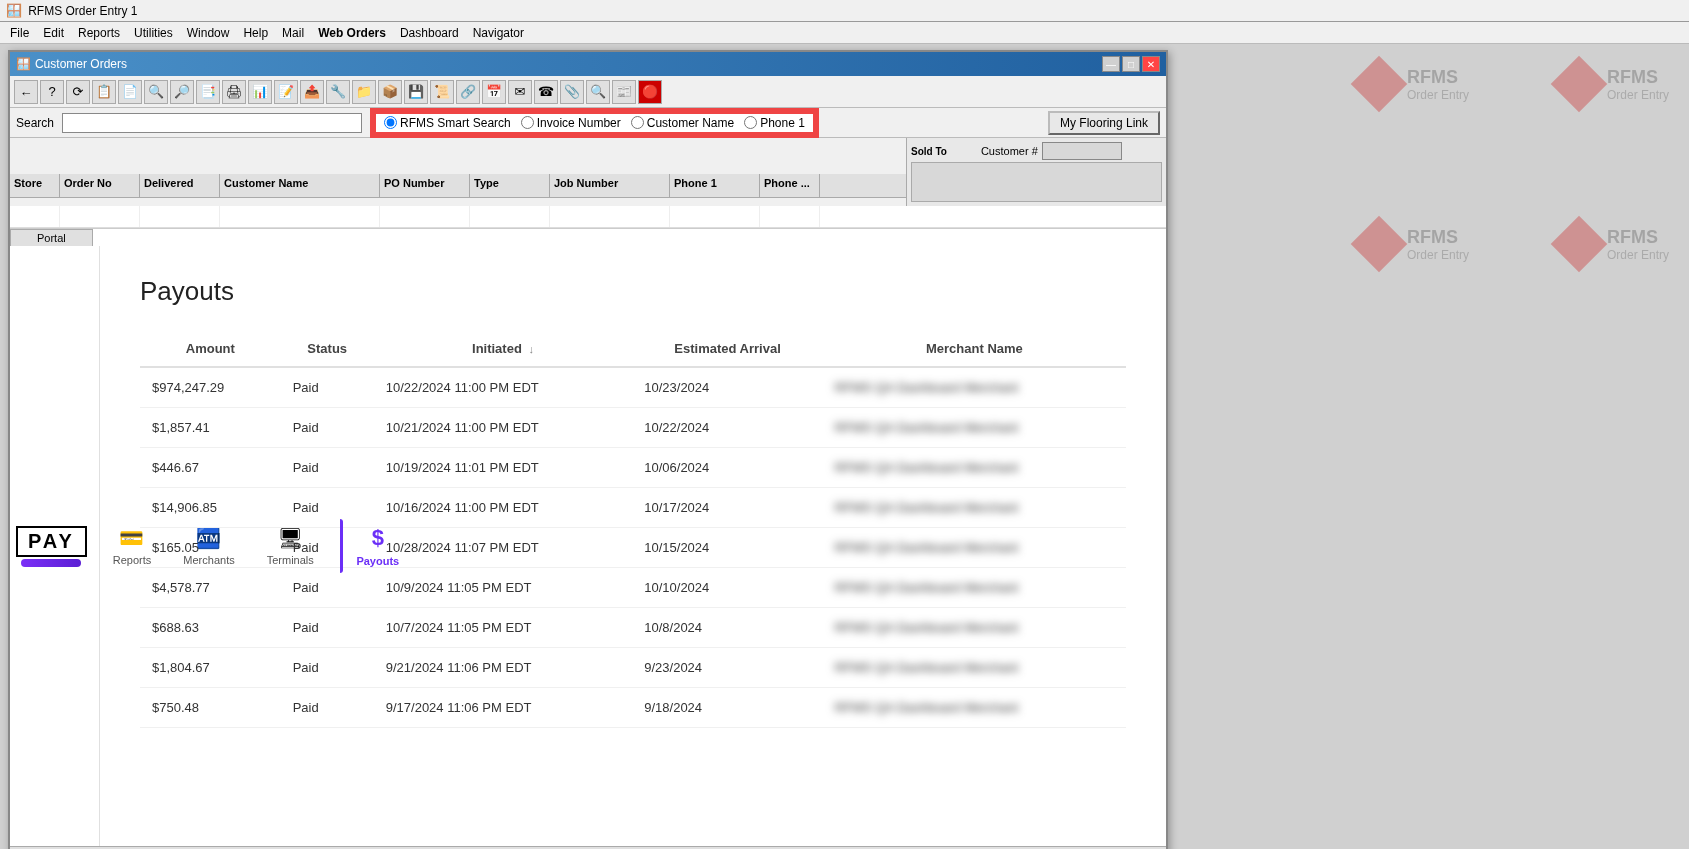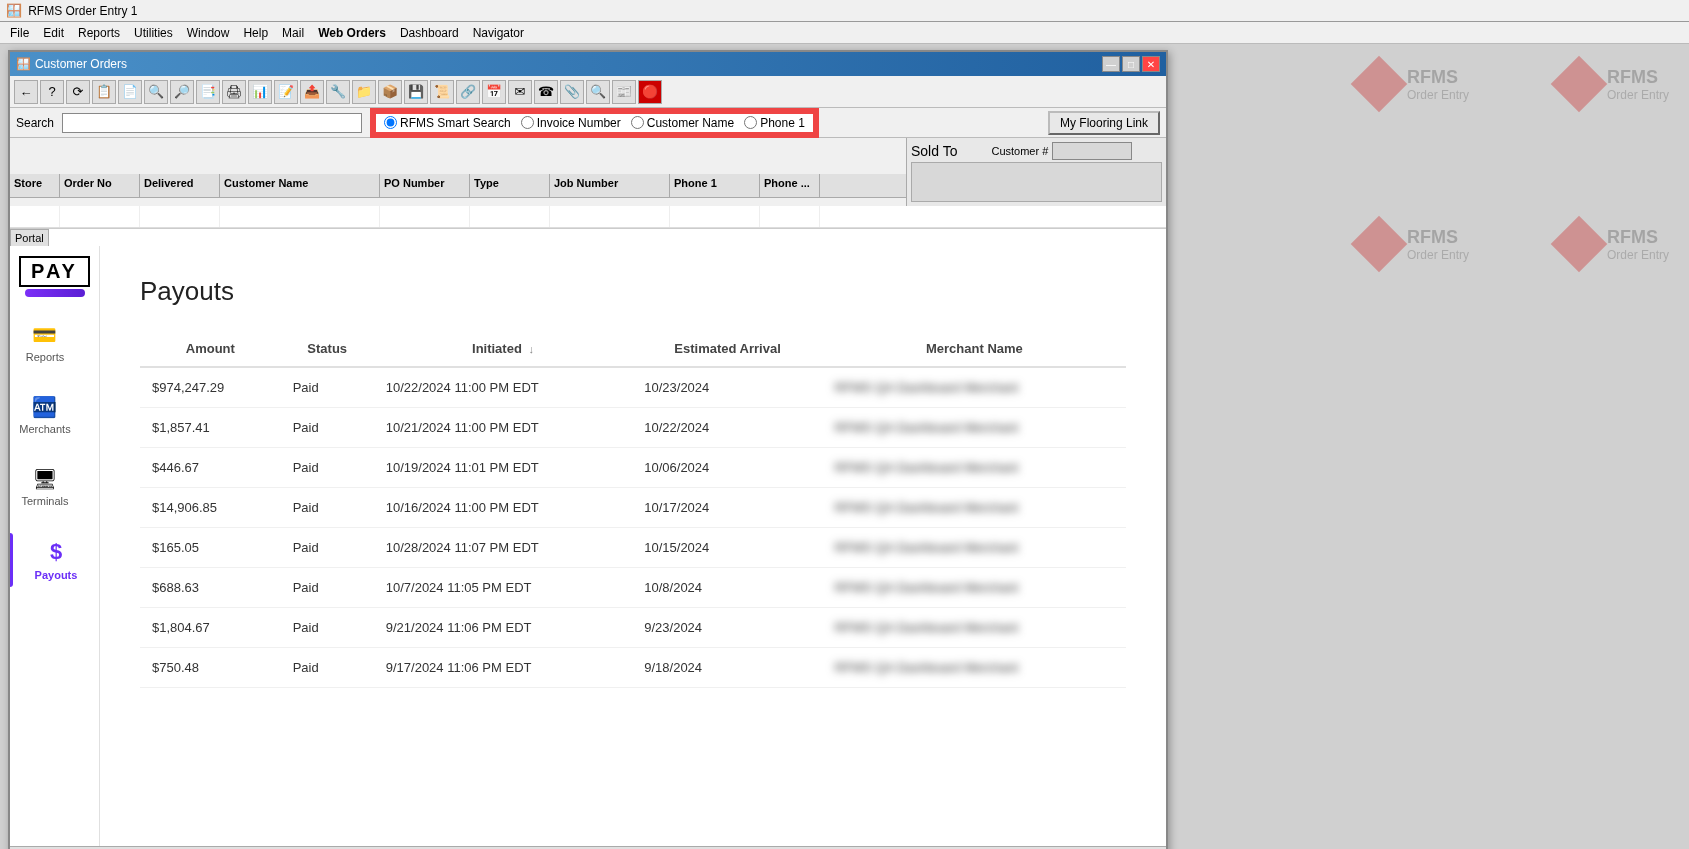--- a/index.html
+++ b/index.html
@@ -36,30 +36,30 @@
     .col-headers { background: #e0e0e0; border-bottom: 1px solid #aaa; display: flex; padding: 0; height: 24px; }
     .col-header { border-right: 1px solid #aaa; padding: 3px 4px; font-size: 11px; font-weight: bold; overflow: hidden; white-space: nowrap; }
 
     
     .order-row { display: flex; border-bottom: 1px solid #ddd; height: 22px; background: white; }
     .order-cell { border-right: 1px solid #eee; padding: 2px 4px; font-size: 11px; overflow: hidden; }
 
     
     .sold-to-panel { position: absolute; right: 0; top: 0; width: 250px; background: #e8e8e8; border-left: 1px solid #aaa; padding: 4px; }
     .sold-to-row { display: flex; align-items: center; gap: 4px; margin-bottom: 2px; }
-    .sold-to-label { font-size: 14px; font-weight: normal; }
+    .sold-to-label { font-size: 10px; font-weight: bold; }
     .sold-to-input { width: 80px; height: 18px; border: 1px solid #888; background: #d8d8d8; }
 
     
     .portal-area { background: white; border-top: 1px solid #ccc; }
-    .portal-tab { background: #e0e0e0; border: 1px solid #aaa; border-bottom: none; padding: 2px 4px; font-size: 11px; display: inline-block; }
+    .portal-tab { background: #e0e0e0; border: 1px solid #aaa; border-bottom: none; padding: 2px 26px; font-size: 11px; display: inline-block; }
 
     
     .pay-portal { display: flex; background: white; min-height: 600px; }
-    .pay-sidebar { width: 90px; background: white; border-right: 1px solid #e0e0e0; display: flex; flex-direction: column; padding: 10px 0; gap: 20px; }
+    .pay-sidebar { width: 90px; background: white; border-right: 1px solid #e0e0e0; display: flex; flex-direction: row; align-items: center; padding: 10px 6px; gap: 20px; }
     .pay-logo { display: flex; flex-direction: column; align-items: center; }
     .pay-logo-bar { width: 60px; height: 8px; background: linear-gradient(to right, #7b2ff7, #5b1fd4); border-radius: 4px; margin-top: 2px; }
     .sidebar-nav-item { display: flex; flex-direction: column; align-items: center; gap: 4px; padding: 6px; cursor: pointer; border-radius: 4px; width: 70px; }
     .sidebar-nav-item.active { color: #6b2ff7; }
     .sidebar-nav-item .nav-icon { font-size: 20px; }
     .sidebar-nav-item .nav-label { font-size: 11px; color: #555; text-align: center; }
     .sidebar-nav-item.active .nav-label { color: #6b2ff7; font-weight: bold; }
 
     
     .payouts-content { flex: 1; padding: 30px 40px; overflow-y: auto; }
@@ -318,20 +318,27 @@
       <td class="blurred">RFMS QA Dashboard Merchant</td>
     </tr>
             <tr>
       <td>$165.05</td>
       <td>Paid</td>
       <td>10/28/2024 11:07 PM EDT</td>
       <td>10/15/2024</td>
       <td class="blurred">RFMS QA Dashboard Merchant</td>
     </tr>
             <tr>
+      <td>$4,578.77</td>
+      <td>Paid</td>
+      <td>10/9/2024 11:05 PM EDT</td>
+      <td>10/10/2024</td>
+      <td class="blurred">RFMS QA Dashboard Merchant</td>
+    </tr>
+            <tr>
       <td>$688.63</td>
       <td>Paid</td>
       <td>10/7/2024 11:05 PM EDT</td>
       <td>10/8/2024</td>
       <td class="blurred">RFMS QA Dashboard Merchant</td>
     </tr>
             <tr>
       <td>$1,804.67</td>
       <td>Paid</td>
       <td>9/21/2024 11:06 PM EDT</td>

